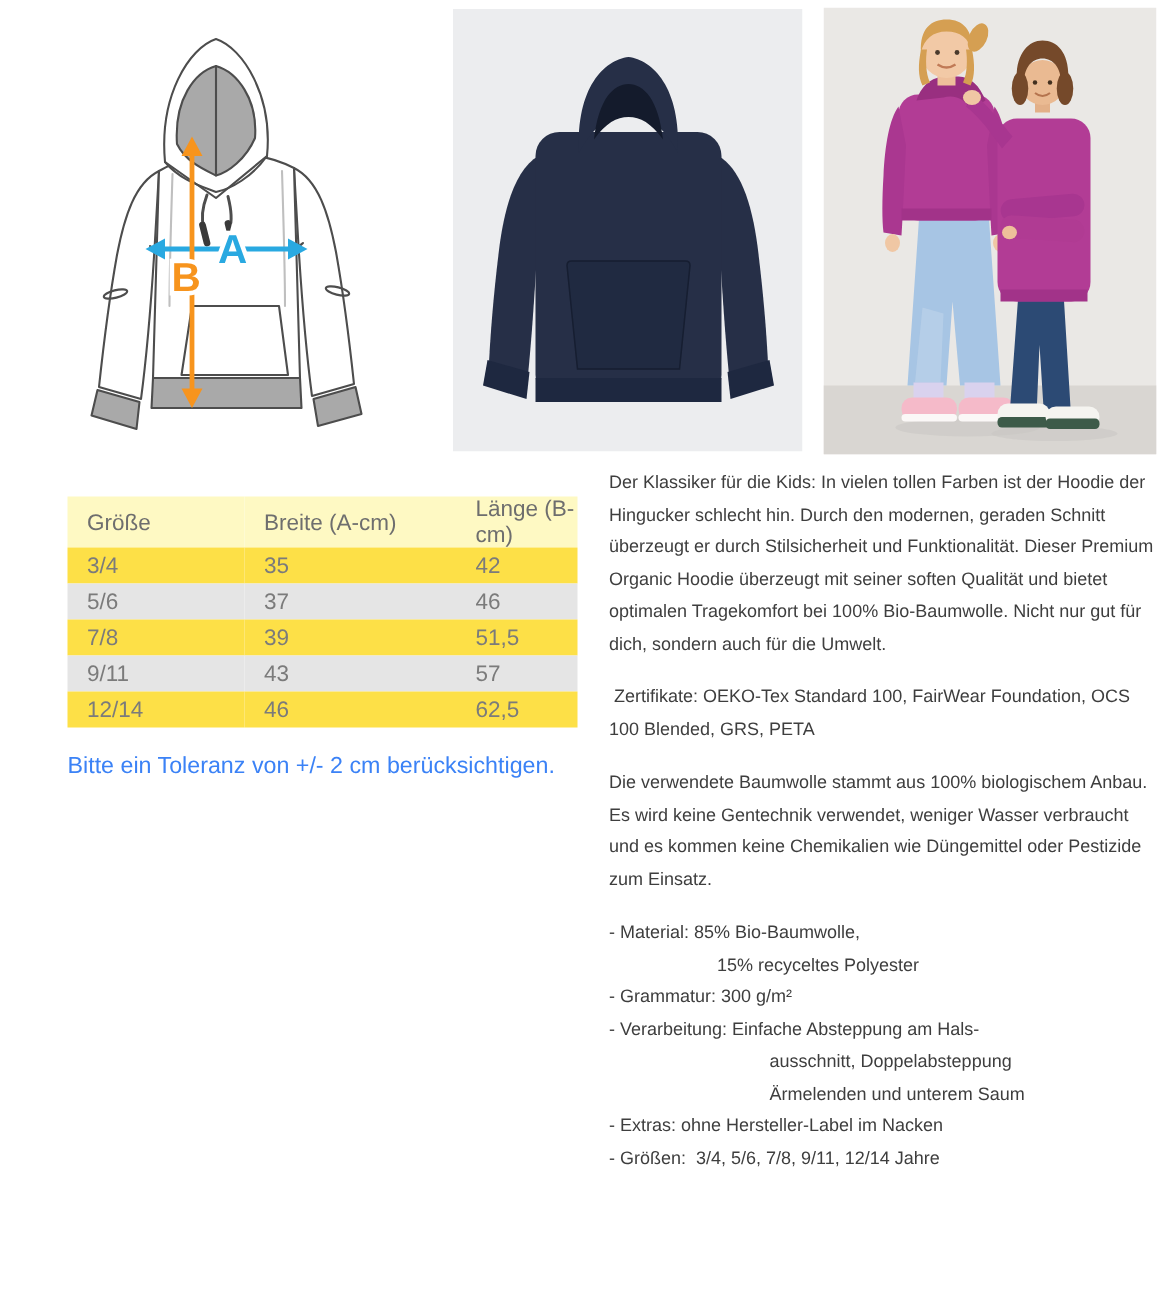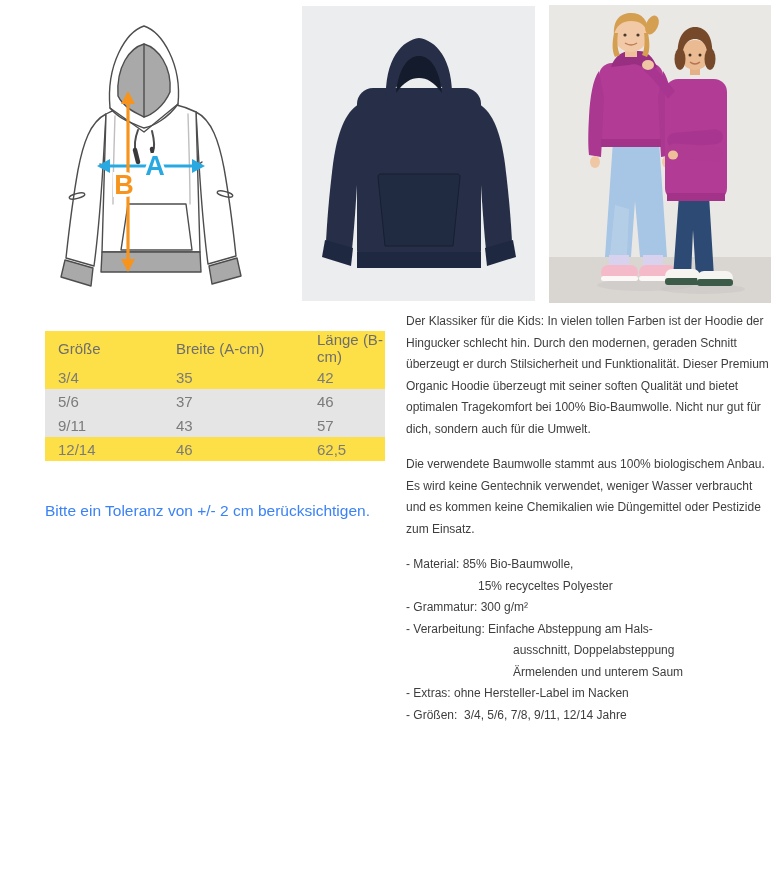--- a/index.html
+++ b/index.html
@@ -6,21 +6,21 @@
   body { font-family:"Liberation Sans","DejaVu Sans",sans-serif; }
   .page { position:relative; width:777px; height:873px; background:#ffffff; overflow:hidden; }
 
   .fig { position:absolute; }
   .fig-diagram { left:40px;  top:18px;  width:240px; height:283px; }
   .fig-product { left:302px; top:6px;   width:233px; height:295px; }
   .fig-models  { left:549px; top:5px;   width:222px; height:298px; }
 
   .size-table { position:absolute; left:45px; top:331px; width:340px;
                 border-collapse:collapse; table-layout:fixed; font-size:15px; }
-  .size-table th { font-weight:400; color:#6e6e6e; background:#fde047;
+  .size-table th { font-weight:400; color:#6e6e6e; background:#fef9c3;
                    text-align:left; height:27px; padding:0 0 0 13px; }
   .size-table td { color:#7b7b7b; height:24px; padding:0 0 0 13px; background:#e5e5e5; }
   .size-table tr.stripe td { background:#fde047; }
   .size-table th:nth-child(1){ width:105px; }
   .size-table th:nth-child(2){ width:128px; }
 
   .tolerance { position:absolute; left:45px; top:502px; font-size:15.5px; color:#3b82f6; }
 
   .desc { position:absolute; left:406px; top:311px; width:366px;
           font-size:12px; line-height:21.5px; color:#3e3e3e; }
@@ -174,37 +174,43 @@
         <tr class="stripe">
           <td>3/4</td>
           <td>35</td>
           <td>42</td>
         </tr>
         <tr>
           <td>5/6</td>
           <td>37</td>
           <td>46</td>
         </tr>
+        <tr class="stripe">
+          <td>7/8</td>
+          <td>39</td>
+          <td>51,5</td>
+        </tr>
         <tr>
           <td>9/11</td>
           <td>43</td>
           <td>57</td>
         </tr>
         <tr class="stripe">
           <td>12/14</td>
           <td>46</td>
           <td>62,5</td>
         </tr>
       </tbody>
   </table>
 
   <div class="tolerance">Bitte ein Toleranz von +/- 2 cm berücksichtigen.</div>
 
   <div class="desc">
     <p>Der Klassiker für die Kids: In vielen tollen Farben ist der Hoodie der Hingucker schlecht hin. Durch den modernen, geraden Schnitt überzeugt er durch Stilsicherheit und Funktionalität. Dieser Premium Organic Hoodie überzeugt mit seiner soften Qualität und bietet optimalen Tragekomfort bei 100% Bio-Baumwolle. Nicht nur gut für dich, sondern auch für die Umwelt.</p>
+    <p> Zertifikate: OEKO-Tex Standard 100, FairWear Foundation, OCS 100 Blended, GRS, PETA</p>
     <p>Die verwendete Baumwolle stammt aus 100% biologischem Anbau. Es wird keine Gentechnik verwendet, weniger Wasser verbraucht und es kommen keine Chemikalien wie Düngemittel oder Pestizide zum Einsatz.</p>
     <div class="specs">
         <div class="spec-line indent-0">- Material: 85% Bio-Baumwolle,</div>
         <div class="spec-line indent-1">15% recyceltes Polyester</div>
         <div class="spec-line indent-0">- Grammatur: 300 g/m²</div>
         <div class="spec-line indent-0">- Verarbeitung: Einfache Absteppung am Hals-</div>
         <div class="spec-line indent-2">ausschnitt, Doppelabsteppung</div>
         <div class="spec-line indent-2">Ärmelenden und unterem Saum</div>
         <div class="spec-line indent-0">- Extras: ohne Hersteller-Label im Nacken</div>
         <div class="spec-line indent-0">- Größen:  3/4, 5/6, 7/8, 9/11, 12/14 Jahre</div>

